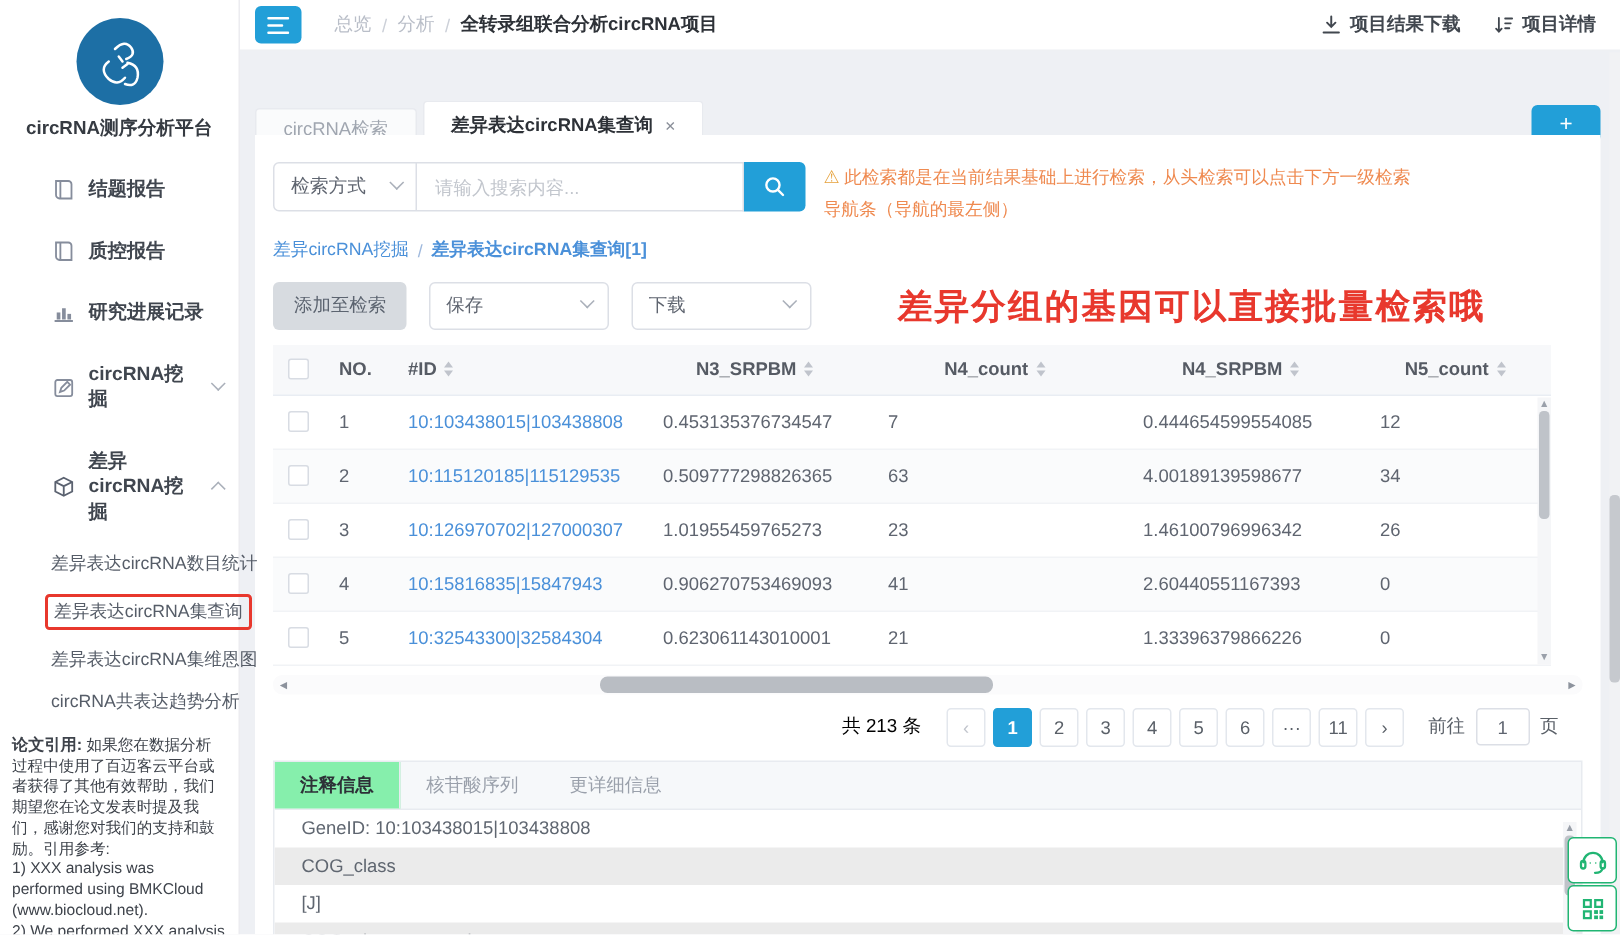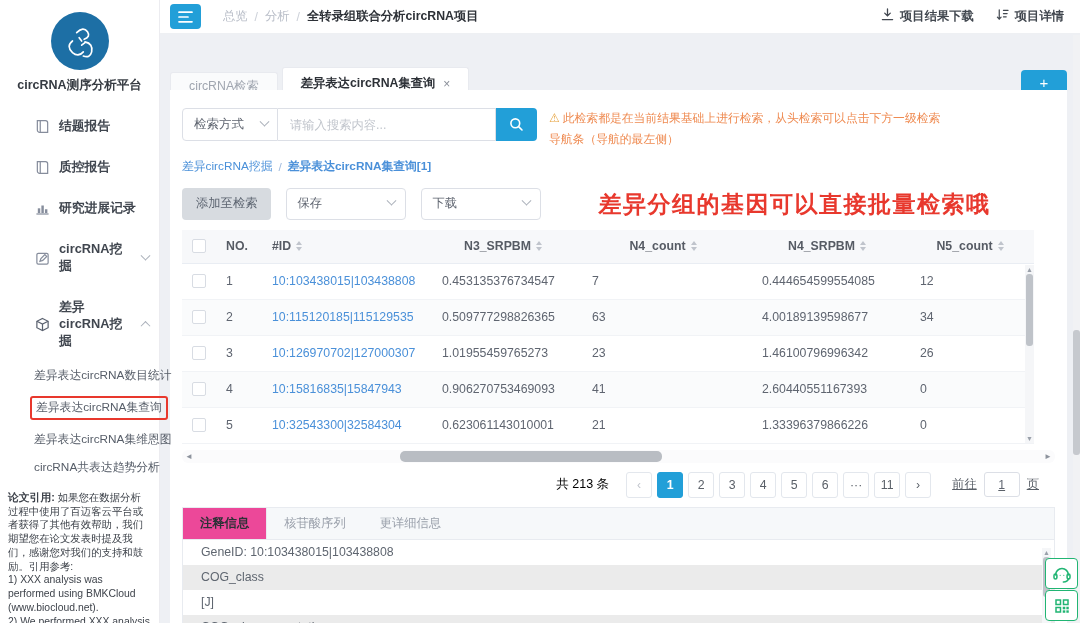--- a/index.html
+++ b/index.html
@@ -30,21 +30,21 @@
 
   
   .topbar{position:absolute;left:160px;top:0;right:0;height:34px;background:#fff;
           border-bottom:1px solid #eef0f3;display:flex;align-items:center;padding:0 16px 0 10px;}
   .menu-btn{width:31px;height:25px;background:#229fd8;border:none;border-radius:4px;
             display:flex;align-items:center;justify-content:center;cursor:pointer;}
   .bc{display:flex;gap:7px;margin-left:22px;font-size:12.3px;color:#b9bec8;align-items:center;}
   .bc .sep{color:#ccd0d8;}
   .bc .cur{color:#2d3137;font-weight:bold;}
   .top-actions{margin-left:auto;display:flex;gap:22px;align-items:center;}
-  .top-act{display:flex;gap:6px;align-items:flex-start;color:#41474f;font-size:12.3px;font-weight:bold;cursor:pointer;}
+  .top-act{display:flex;gap:6px;align-items:center;color:#41474f;font-size:12.3px;font-weight:bold;cursor:pointer;}
 
   
   .tabbar{position:absolute;left:170px;top:67px;width:897px;height:32px;display:flex;align-items:flex-end;}
   .tab{background:#fafbfc;border:1px solid #e8eaef;border-bottom:none;padding:0 18px;height:27px;
        display:flex;align-items:center;font-size:12.3px;color:#a0a6b0;border-radius:3px 3px 0 0;
        margin-right:4px;cursor:pointer;}
   .tab.active{background:#fff;color:#2d3137;font-weight:bold;height:32px;}
   .tab-close{margin-left:8px;color:#8a8f99;font-weight:normal;font-size:12px;}
   .plus-btn{margin-left:auto;margin-bottom:4px;width:46px;height:25px;background:#229fd8;color:#fff;
             border:none;border-radius:4px;font-size:15px;line-height:1;cursor:pointer;}
@@ -108,29 +108,29 @@
   .hsb .a{font-size:8px;color:#8d939d;}
   .hsb .thumb{position:absolute;left:218px;width:262px;height:11px;background:#b9bdc3;border-radius:5px;cursor:pointer;}
 
   
   .pager{display:flex;align-items:center;justify-content:flex-end;padding:9px 28px 7px 0;gap:5px;}
   .total{color:#000000;font-size:12.5px;margin-right:12px;}
   .pg{min-width:26px;height:26px;padding:0 4px;border:1px solid #e3e7ed;background:#fff;color:#5a6068;
       display:flex;align-items:center;justify-content:center;border-radius:3px;font-size:12.3px;cursor:pointer;}
   .pg.active{background:#229fd8;border-color:#229fd8;color:#fff;font-weight:bold;}
   .pg.prev{color:#c0c4cc;}
-  .goto{margin-left:16px;color:#5a6068;display:flex;align-items:center;gap:7px;font-size:12.3px;text-decoration:underline;}
+  .goto{margin-left:11px;color:#5a6068;display:flex;align-items:center;gap:7px;font-size:12.3px;}
   .goto input{width:36px;height:25px;border:1px solid #dcdfe6;border-radius:3px;text-align:center;
               font-size:12.3px;color:#5f6570;font-family:"Liberation Sans",sans-serif;outline:none;}
 
   
   .detail{margin:2px 12px 0;border:1px solid #e8ebf0;position:relative;overflow:hidden;height:140px;}
   .d-tabs{display:flex;background:#f6f8fa;border-bottom:1px solid #e8ebf0;height:32px;}
   .d-tab{padding:0 17px;display:flex;align-items:center;font-size:12.3px;color:#9aa0ab;cursor:pointer;}
-  .d-tab.active{background:#ec4899;color:#2d3137;font-weight:bold;border-right:1px solid #e8ebf0;}
+  .d-tab.active{background:#86efac;color:#2d3137;font-weight:bold;border-right:1px solid #e8ebf0;}
   .d-row{height:25px;display:flex;align-items:center;padding-left:18px;font-size:12.3px;color:#5f6670;}
   .d-row.stripe{background:#ebebeb;}
   .d-vsb{position:absolute;right:3px;top:40px;width:9px;height:92px;background:#f5f6f8;display:flex;
          flex-direction:column;align-items:center;}
   .d-vsb .a{font-size:7px;color:#9aa0aa;line-height:9px;}
   .d-vsb .thumb{width:7px;height:40px;background:#bfc3c9;border-radius:3px;cursor:pointer;}
 
   
   .floaters{position:absolute;right:2px;bottom:2px;z-index:9;display:flex;flex-direction:column;gap:1px;}
   .float-box{width:33px;height:31px;background:#fff;border:1px solid #21b573;border-radius:4px;

